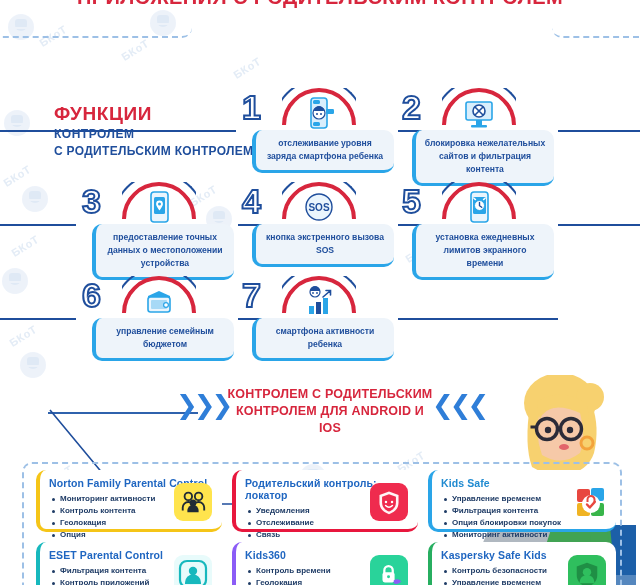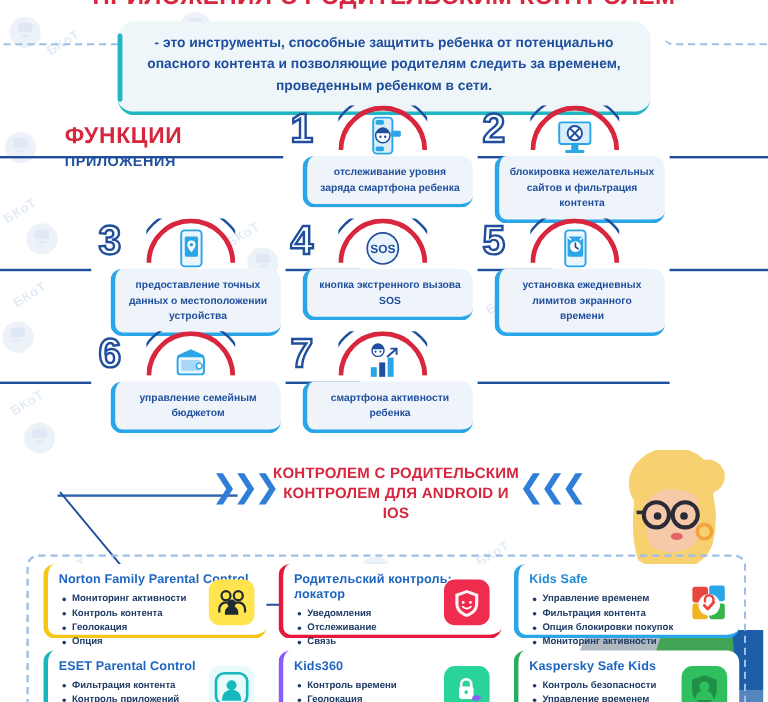--- a/index.html
+++ b/index.html
@@ -109,39 +109,36 @@
     <div class="wm" style="left:268px;top:506px;">БКоТ</div>
     <div class="wm" style="left:44px;top:470px;">БКоТ</div>
     <div class="wm-badge" style="left:300px;top:464px;"></div>
   </div>
 
   <div class="dash" style="left:-40px;top:-34px;width:230px;height:70px;border-radius:10px;border-right:none;border-top:none;"></div>
   <div class="dash" style="left:552px;top:-34px;width:200px;height:70px;border-radius:10px;border-left:none;border-top:none;"></div>
 
   <div class="top-title">ПРИЛОЖЕНИЯ С РОДИТЕЛЬСКИМ КОНТРОЛЕМ</div>
 
-  <div class="intro">
-    <span class="cap"></span>
-    <span>- это инструменты, способные защитить ребенка от потенциально опасного контента и позволяющие родителям следить за временем, проведенным ребенком в сети.</span>
-  </div>
 
   <div class="hline" style="left:0;top:130px;width:236px;"></div>
   <div class="hline" style="left:398px;top:130px;width:62px;"></div>
   <div class="hline" style="left:558px;top:130px;width:82px;"></div>
   <div class="hline" style="left:0;top:224px;width:76px;"></div>
   <div class="hline" style="left:238px;top:224px;width:62px;"></div>
   <div class="hline" style="left:398px;top:224px;width:62px;"></div>
   <div class="hline" style="left:558px;top:224px;width:82px;"></div>
   <div class="hline" style="left:0;top:318px;width:76px;"></div>
   <div class="hline" style="left:238px;top:318px;width:62px;"></div>
   <div class="hline" style="left:398px;top:318px;width:160px;"></div>
 
   <div class="fn-head">
     <div class="l1">ФУНКЦИИ</div>
-    <div class="l2">ПРИЛОЖЕНИЯ</div>
+    <div class="l2">КОНТРОЛЕМ</div>
+    <div class="l3">С РОДИТЕЛЬСКИМ КОНТРОЛЕМ</div>
   </div>
 
   <div class="card" style="left:244px;top:88px;">
     <div class="arc">
         <i></i>
         <b></b>
       </div>
     <div class="num">1</div>
     <div class="icon">
       <svg viewBox="0 0 34 34" width="34" height="34">

